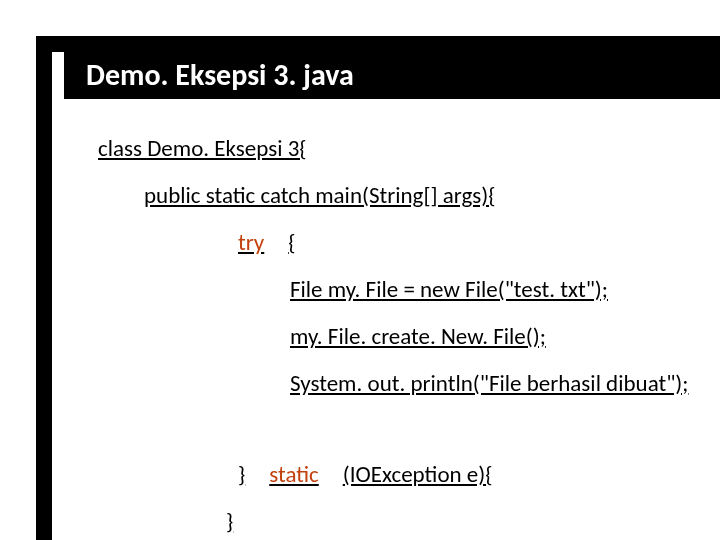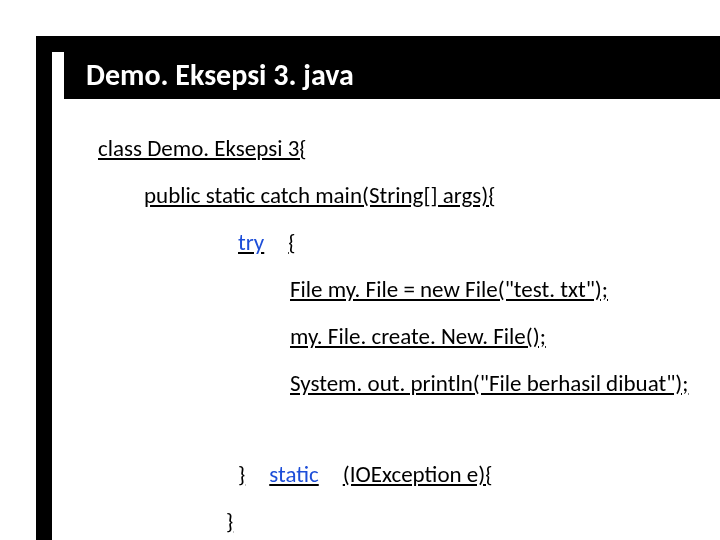--- a/index.html
+++ b/index.html
@@ -34,21 +34,21 @@
     padding: 8px 18px 0 22px;
     font-size: 23px;
     color: #000000;
     line-height: 1.52;
     text-decoration: underline;
   }
   .line { white-space: pre; }
   .ind1 { padding-left: 46px; }
   .ind2 { padding-left: 128px; }
   .ind3 { padding-left: 192px; }
-  .kw { color: #1d4ed8; }
+  .kw { color: #c2410c; }
   .blank { height: 32px; }
 </style>
 </head>
 <body>
 
 <div class="slide">
   <div class="inner">
     <div class="title-bar">Demo. Eksepsi 3. java</div>
     <div class="code-area">
       <div class="line">class Demo. Eksepsi 3{</div>

